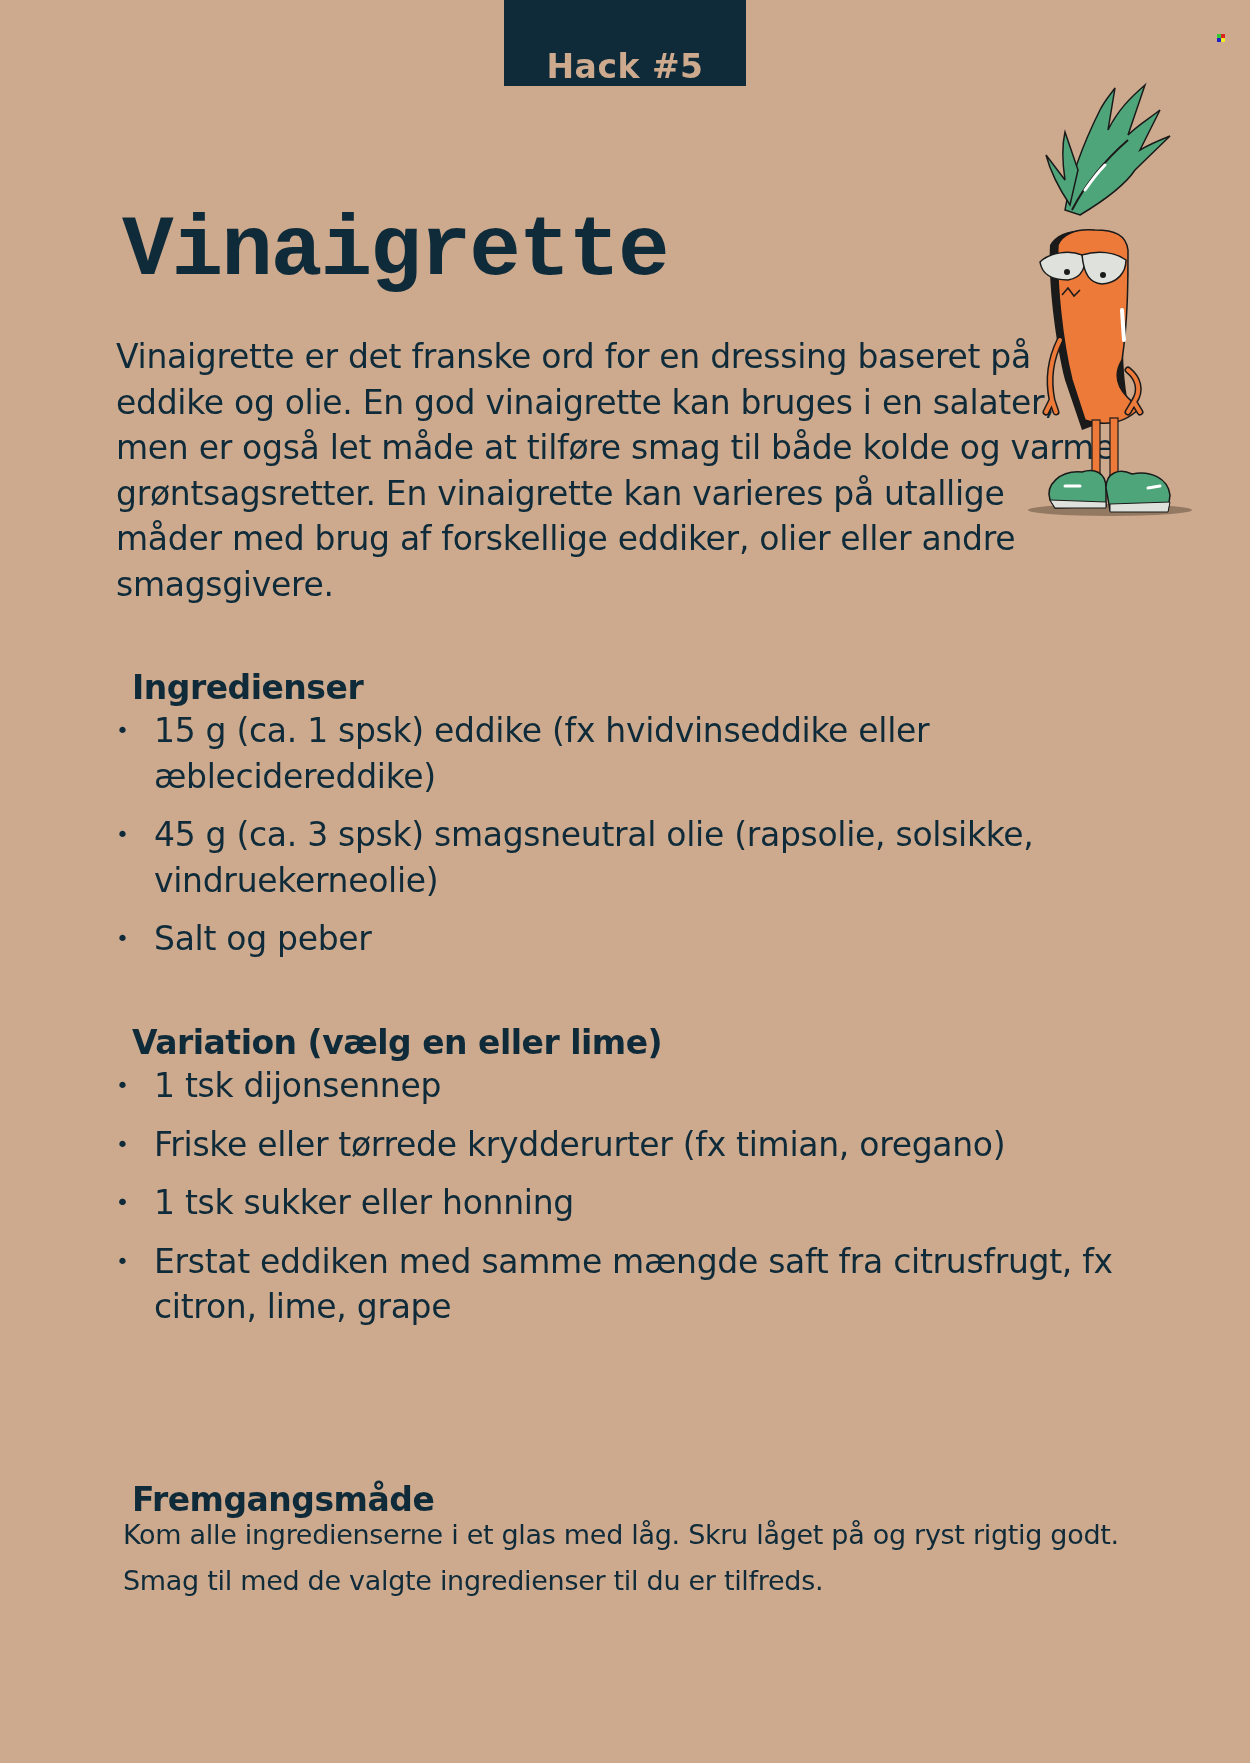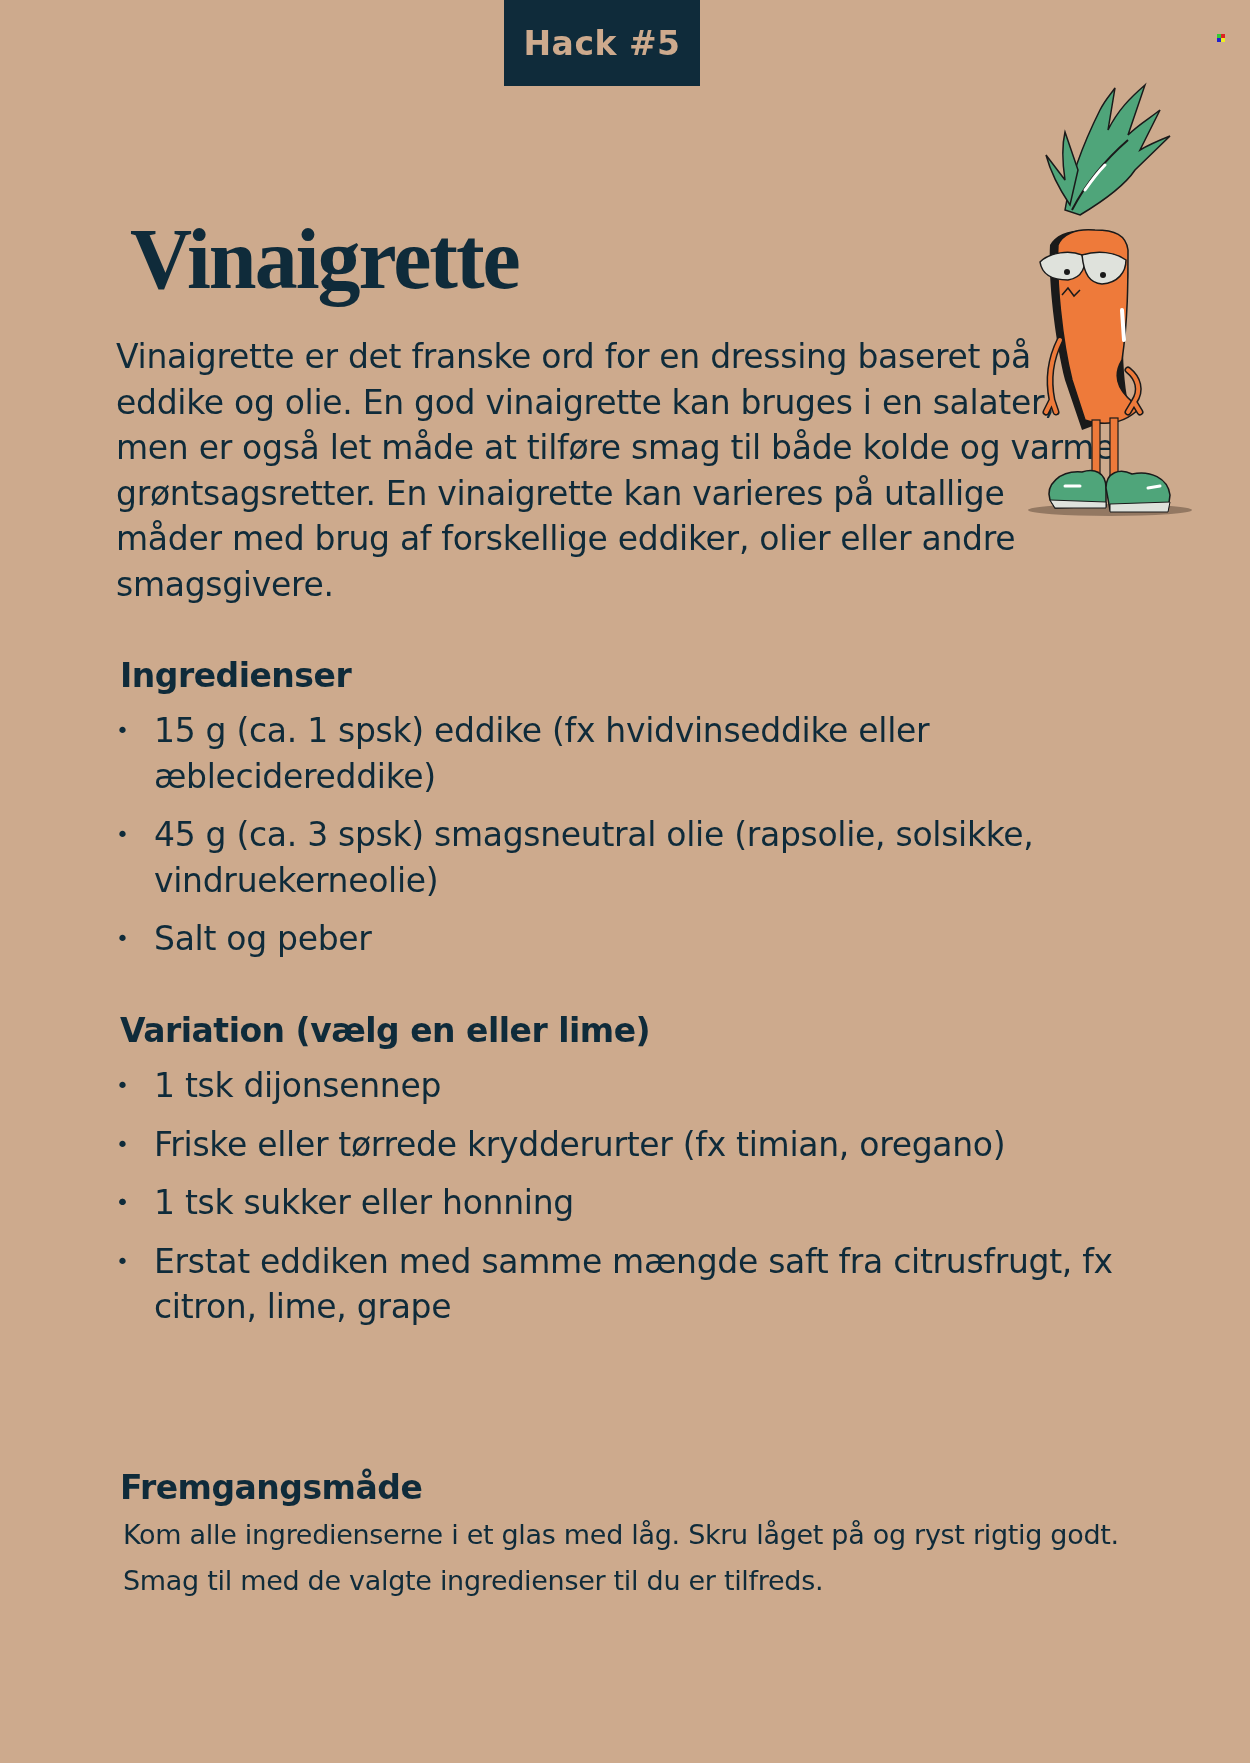--- a/index.html
+++ b/index.html
@@ -3,39 +3,39 @@
 <meta charset="utf-8">
 <style>
   html, body { margin:0; padding:0; }
   body {
     width:1250px; height:1763px; overflow:hidden;
     background:#CDAA8D; position:relative;
     color:#0F2B3A;
     font-family:"DejaVu Sans","Liberation Sans",sans-serif;
   }
   .badge {
-    position:absolute; left:504px; top:0; width:196px; height:86px;
+    position:absolute; left:504px; top:0; width:242px; height:86px;
     background:#0F2B3A; color:#CDAA8D;
-    display:flex; align-items:center; justify-content:center;
+    display:flex; align-items:flex-end; justify-content:center;
     font-family:"DejaVu Sans",sans-serif; font-weight:bold; font-size:33px;
     letter-spacing:0.5px;
   }
   .corner-mark { position:absolute; left:1217px; top:34px; width:8px; height:8px; }
   .corner-mark span { position:absolute; width:4px; height:4px; }
   .title {
-    position:absolute; left:114px; top:196px; margin:16px;
-    font-family:Liberation Serif, serif; font-weight:bold;
+    position:absolute; left:114px; top:196px; margin:8px;
+    font-family:Liberation Mono, monospace; font-weight:bold;
     font-size:86px; letter-spacing:-2px; line-height:1.1;
   }
   .intro {
     position:absolute; left:116px; top:334px; width:1000px; margin:0;
     font-size:33px; line-height:45.5px; letter-spacing:-0.3px;
   }
   .h2 {
-    position:absolute; left:116px; margin:4px;
+    position:absolute; left:116px; margin:16px;
     font-weight:bold; font-size:33px; letter-spacing:-0.5px; line-height:1.2;
   }
   ul.list {
     position:absolute; left:116px; margin:0; padding:0; list-style:none;
     width:1000px; font-size:33px; letter-spacing:-0.3px;
   }
   ul.list li { position:relative; padding-left:38px; line-height:45.5px; }
   ul.list li .bullet {
     position:absolute; left:0; top:0; width:20px; text-align:left; font-size:22px;
   }

